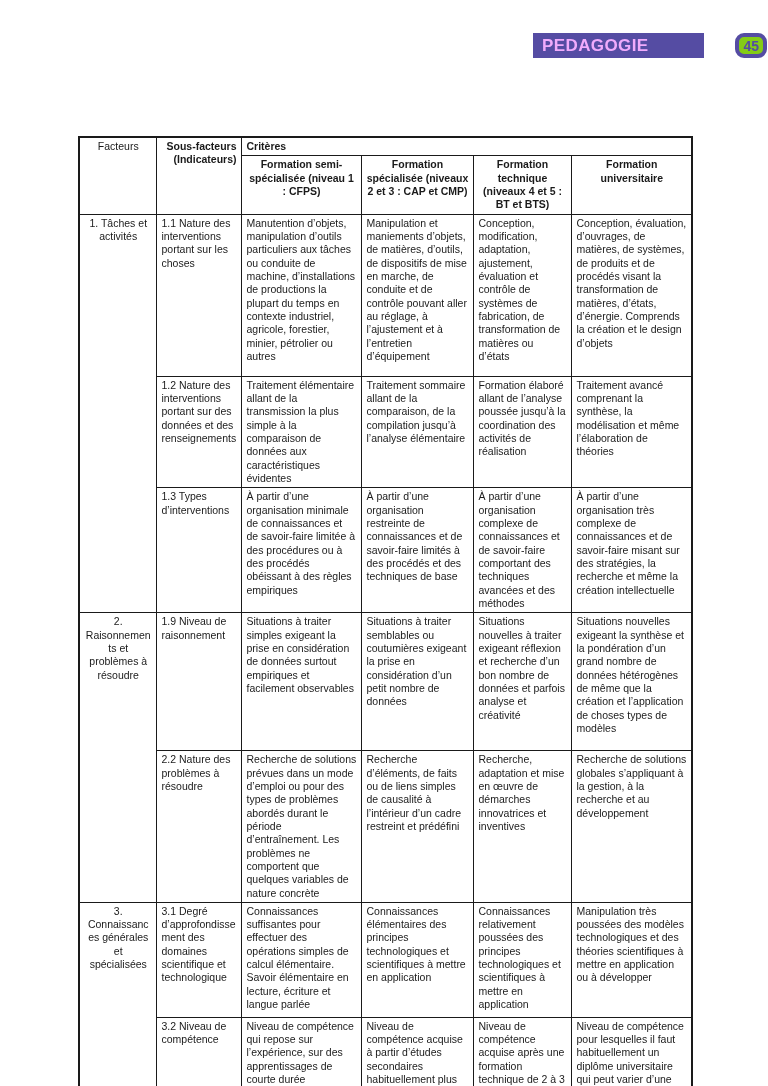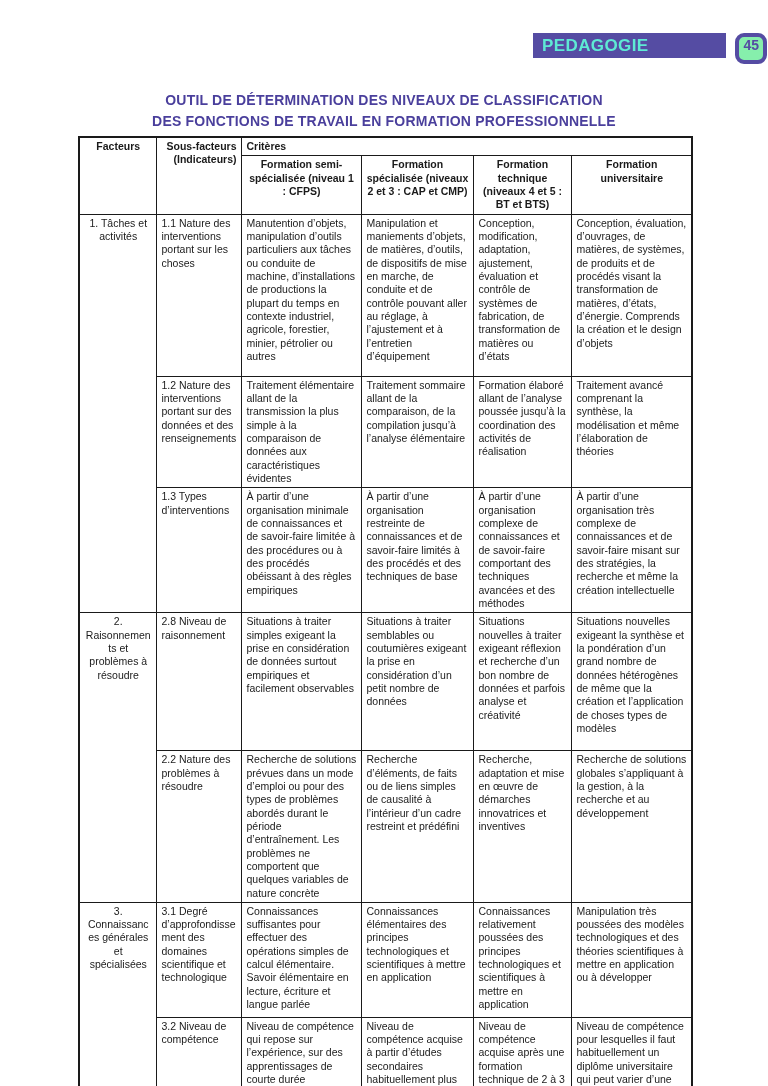--- a/index.html
+++ b/index.html
@@ -12,44 +12,44 @@
     overflow: hidden;
     font-family: "Liberation Sans", sans-serif;
     color: #1a1a1a;
     margin: 0 auto;
   }
   
   .banner {
     position: absolute;
     top: 33px;
     left: 533px;
-    width: 193px;
+    width: 171px;
     height: 25px;
     background: #554ca3;
-    color: #5eead4;
+    color: #f0abfc;
     font-weight: 700;
     font-size: 17px;
     letter-spacing: 0.4px;
     display: flex;
     align-items: center;
     padding-left: 9px;
   }
   .page-num-box {
     position: absolute;
     top: 33px;
     right: 1px;
-    height: 31px;
+    height: 25px;
     border: 4px solid #554ca3;
     border-radius: 9px;
-    background: #86efac;
+    background: #84cc16;
     color: #554ca3;
     font-weight: 700;
     font-size: 14px;
     display: flex;
-    align-items: flex-start;
+    align-items: flex-end;
     padding: 0 4px;
   }
   
   .doc-title {
     position: absolute;
     top: 90px;
     left: 0;
     width: 100%;
     text-align: center;
     color: #4a3f9c;
@@ -71,21 +71,21 @@
   }
   table.grid th, table.grid td {
     border: 1px solid #1a1a1a;
     vertical-align: top;
     padding: 2px 4px 2px 5px;
     overflow: hidden;
     overflow-wrap: break-word;
   }
   table.grid { border: 2px solid #1a1a1a; }
   th.criteres { text-align: left; font-weight: 700; height: 15px; padding: 1px 2px; }
-  th.facteurs-h { font-weight: 700; vertical-align: top; }
+  th.facteurs-h { font-weight: 400; vertical-align: top; }
   th.sousf-h { text-align: right; font-weight: 700; vertical-align: middle; }
   th.col-h { text-align: center; font-weight: 700; vertical-align: top; height: 49px; padding-top: 3px; }
   td.facteur {
     font-weight: 400;
     text-align: center;
     vertical-align: top;
     padding-top: 3px;
   }
   td.sousf { vertical-align: top; }
   .preline { white-space: pre-line; }
@@ -95,24 +95,20 @@
 
 <div class="page">
 
   <div class="banner">
     <span>PEDAGOGIE</span>
   </div>
   <div class="page-num-box">
     <span>45</span>
   </div>
 
-  <div class="doc-title">
-    <div>OUTIL DE DÉTERMINATION DES NIVEAUX DE CLASSIFICATION</div>
-    <div>DES FONCTIONS DE TRAVAIL EN FORMATION PROFESSIONNELLE</div>
-  </div>
 
   <table class="grid">
     <colgroup>
       <col style="width:77px">
         <col style="width:85px">
         <col style="width:120px">
       <col style="width:112px">
         <col style="width:98px">
         <col style="width:121px">
     </colgroup>
@@ -148,21 +144,21 @@
       </tr>
       <tr style="height:112px">
         <td class="sousf">1.3 Types d’interventions</td>
         <td>À partir d’une organisation minimale de connaissances et de savoir-faire limitée à des procédures ou à des procédés obéissant à des règles empiriques</td>
         <td>À partir d’une organisation restreinte de connaissances et de savoir-faire limités à des procédés et des techniques de base</td>
         <td>À partir d’une organisation complexe de connaissances et de savoir-faire comportant des techniques avancées et des méthodes</td>
         <td>À partir d’une organisation très complexe de connaissances et de savoir-faire misant sur des stratégies, la recherche et même la création intellectuelle</td>
       </tr>
       <tr style="height:138px">
         <td class="facteur" rowspan="2">2. Raisonnements et problèmes à résoudre</td>
-        <td class="sousf">2.8 Niveau de raisonnement</td>
+        <td class="sousf">1.9 Niveau de raisonnement</td>
         <td>Situations à traiter simples exigeant la prise en considération de données surtout empiriques et facilement observables</td>
         <td>Situations à traiter semblables ou coutumières exigeant la prise en considération d’un petit nombre de données</td>
         <td>Situations nouvelles à traiter exigeant réflexion et recherche d’un bon nombre de données et parfois analyse et créativité</td>
         <td>Situations nouvelles exigeant la synthèse et la pondération d’un grand nombre de données hétérogènes de même que la création et l’application de choses types de modèles</td>
       </tr>
       <tr style="height:130px">
         <td class="sousf">2.2 Nature des problèmes à résoudre</td>
         <td>Recherche de solutions prévues dans un mode d’emploi ou pour des types de problèmes abordés durant le période d’entraînement. Les problèmes ne comportent que quelques variables de nature concrète</td>
         <td>Recherche d’éléments, de faits ou de liens simples de causalité à l’intérieur d’un cadre restreint et prédéfini</td>
         <td>Recherche, adaptation et mise en œuvre de démarches innovatrices et inventives</td>

